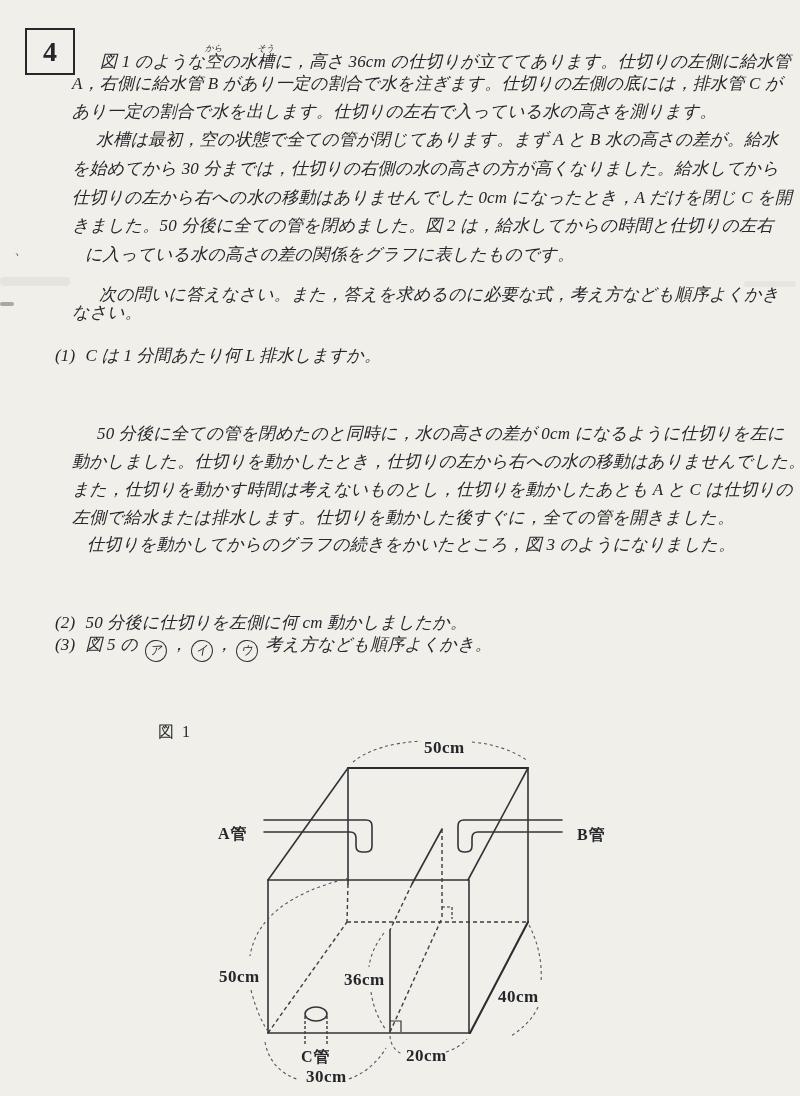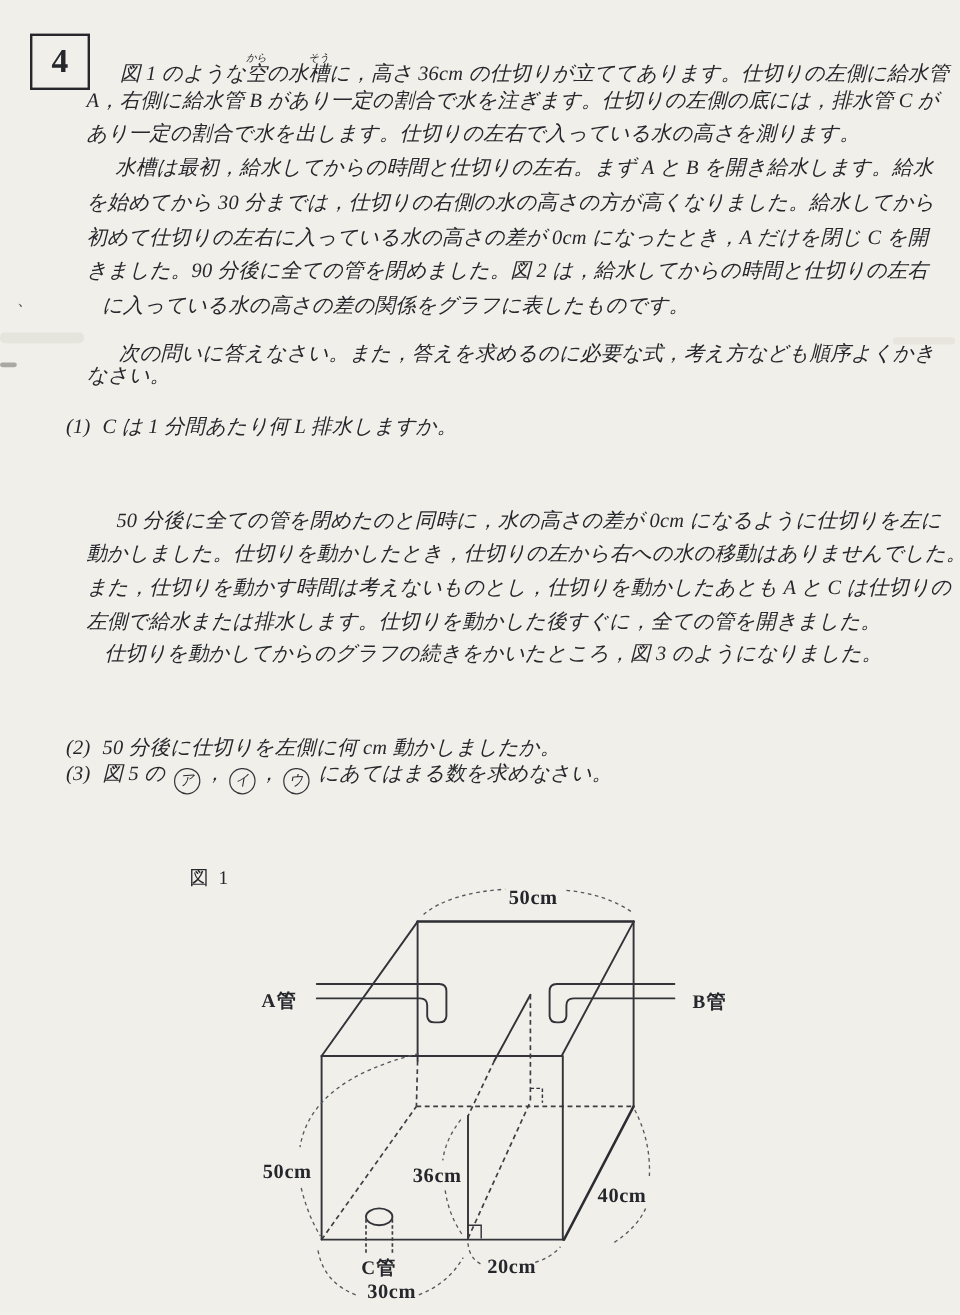--- a/index.html
+++ b/index.html
@@ -48,40 +48,40 @@
 <body>
 
 <div class="prob-box">
   <span>4</span>
 </div>
 
 <div class="ln" style="left:100px;top:44px"><span>図 1 のような</span><ruby><span>空</span><rt>から</rt></ruby><span>の水</span><ruby><span>槽</span><rt>そう</rt></ruby><span>に，高さ 36cm の仕切りが立ててあります。仕切りの左側に給水管</span></div>
 <div class="ln" style="left:72px;top:73px">A，右側に給水管 B があり一定の割合で水を注ぎます。仕切りの左側の底には，排水管 C が</div>
 <div class="ln" style="left:72px;top:101px">あり一定の割合で水を出します。仕切りの左右で入っている水の高さを測ります。</div>
 
-<div class="ln" style="left:96px;top:129px">水槽は最初，給水してからの時間と仕切りの左右。まず A と B を開き給水します。給水</div>
+<div class="ln" style="left:96px;top:129px">水槽は最初，空の状態で全ての管が閉じてあります。まず A と B 水の高さの差が。給水</div>
 <div class="ln" style="left:72px;top:158px">を始めてから 30 分までは，仕切りの右側の水の高さの方が高くなりました。給水してから</div>
-<div class="ln" style="left:72px;top:187px">初めて仕切りの左右に入っている水の高さの差が 0cm になったとき，A だけを閉じ C を開</div>
-<div class="ln" style="left:72px;top:215px">きました。90 分後に全ての管を閉めました。図 2 は，給水してからの時間と仕切りの左右</div>
+<div class="ln" style="left:72px;top:187px">仕切りの左から右への水の移動はありませんでした 0cm になったとき，A だけを閉じ C を開</div>
+<div class="ln" style="left:72px;top:215px">きました。50 分後に全ての管を閉めました。図 2 は，給水してからの時間と仕切りの左右</div>
 <div class="ln" style="left:85px;top:244px">に入っている水の高さの差の関係をグラフに表したものです。</div>
 
 <div class="ln" style="left:99px;top:284px">次の問いに答えなさい。また，答えを求めるのに必要な式，考え方なども順序よくかき</div>
 <div class="ln" style="left:72px;top:302px">なさい。</div>
 
 <div class="ln" style="left:55px;top:345px"><span class="qn">(1)</span><span>C は 1 分間あたり何 L 排水しますか。</span></div>
 
 <div class="ln" style="left:97px;top:423px">50 分後に全ての管を閉めたのと同時に，水の高さの差が 0cm になるように仕切りを左に</div>
 <div class="ln" style="left:72px;top:451px">動かしました。仕切りを動かしたとき，仕切りの左から右への水の移動はありませんでした。</div>
 <div class="ln" style="left:72px;top:479px">また，仕切りを動かす時間は考えないものとし，仕切りを動かしたあとも A と C は仕切りの</div>
 <div class="ln" style="left:72px;top:507px">左側で給水または排水します。仕切りを動かした後すぐに，全ての管を開きました。</div>
 <div class="ln" style="left:87px;top:534px">仕切りを動かしてからのグラフの続きをかいたところ，図 3 のようになりました。</div>
 
 <div class="ln" style="left:55px;top:612px"><span class="qn">(2)</span><span>50 分後に仕切りを左側に何 cm 動かしましたか。</span></div>
 
-<div class="ln" style="left:55px;top:634px"><span class="qn">(3)</span><span>図 5 の</span> <span class="circ">ア</span><span>，</span><span class="circ">イ</span><span>，</span><span class="circ">ウ</span> <span>にあてはまる数を求めなさい。</span></div>
+<div class="ln" style="left:55px;top:634px"><span class="qn">(3)</span><span>図 5 の</span> <span class="circ">ア</span><span>，</span><span class="circ">イ</span><span>，</span><span class="circ">ウ</span> <span>考え方なども順序よくかき。</span></div>
 
 <div class="stray" style="left:14px;top:241px">、</div>
 <div class="smudge1"></div>
 <div class="smudge2"></div>
 <div class="smudge3"></div>
 
 <svg width="800" height="396" viewBox="0 700 800 396">
 
   <g>
     <path class="hidden-e" d="M348 884 L347 922"></path>

